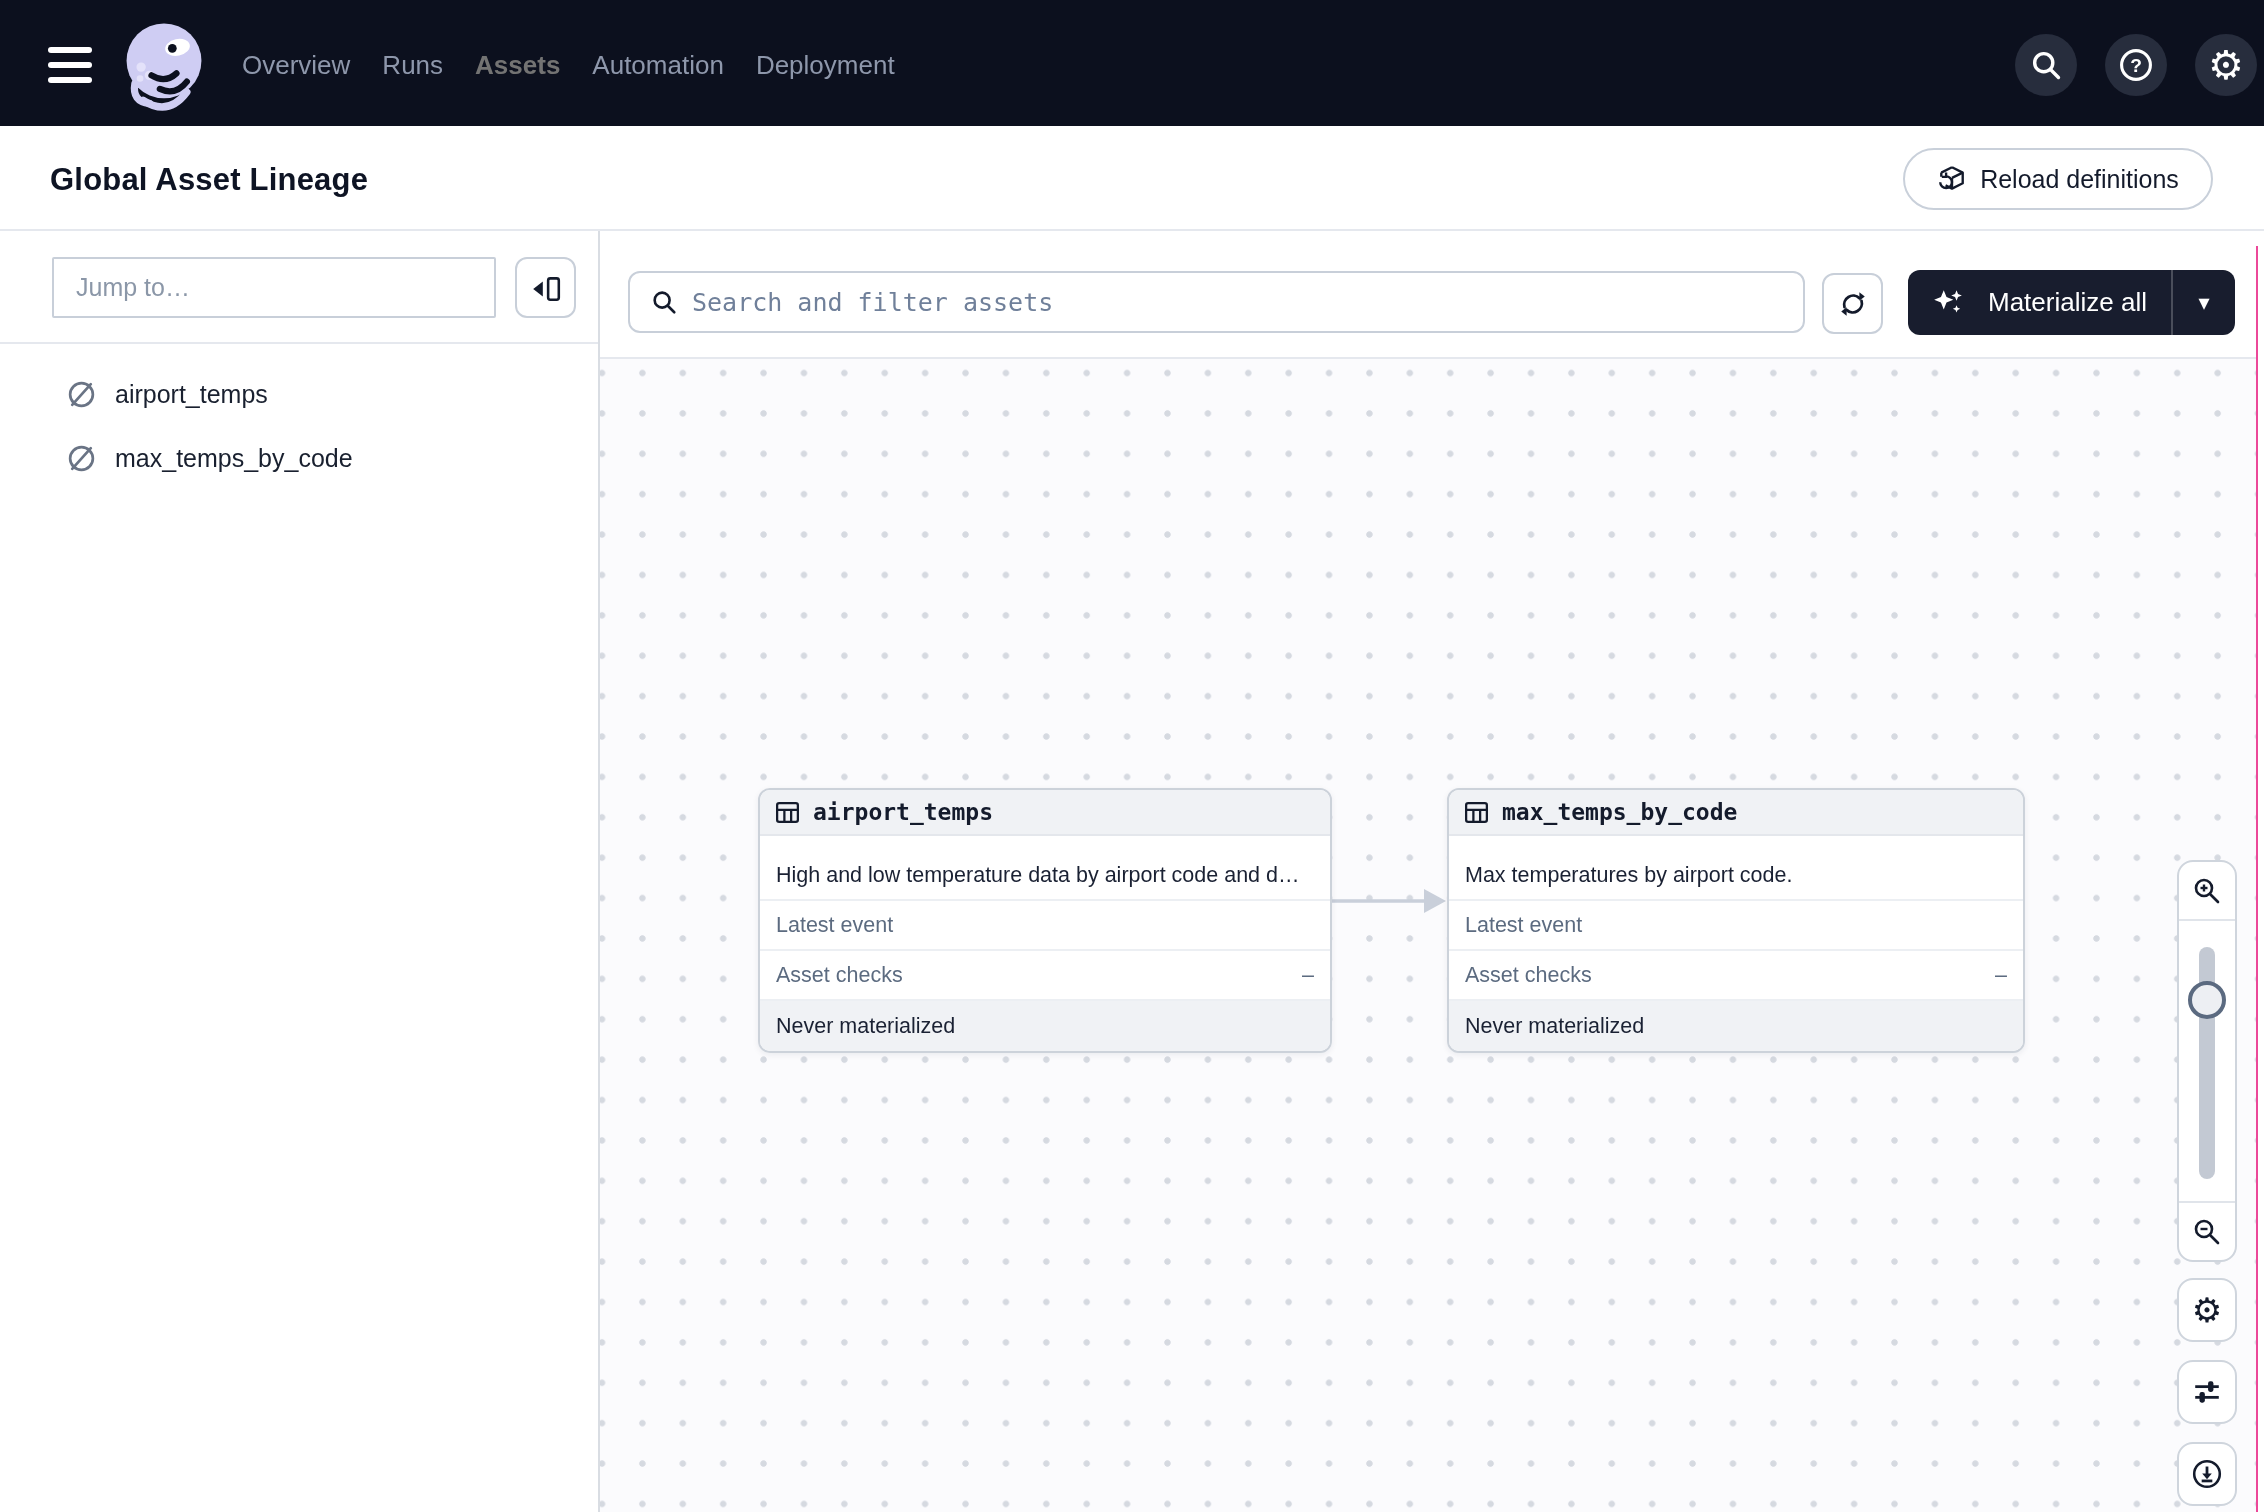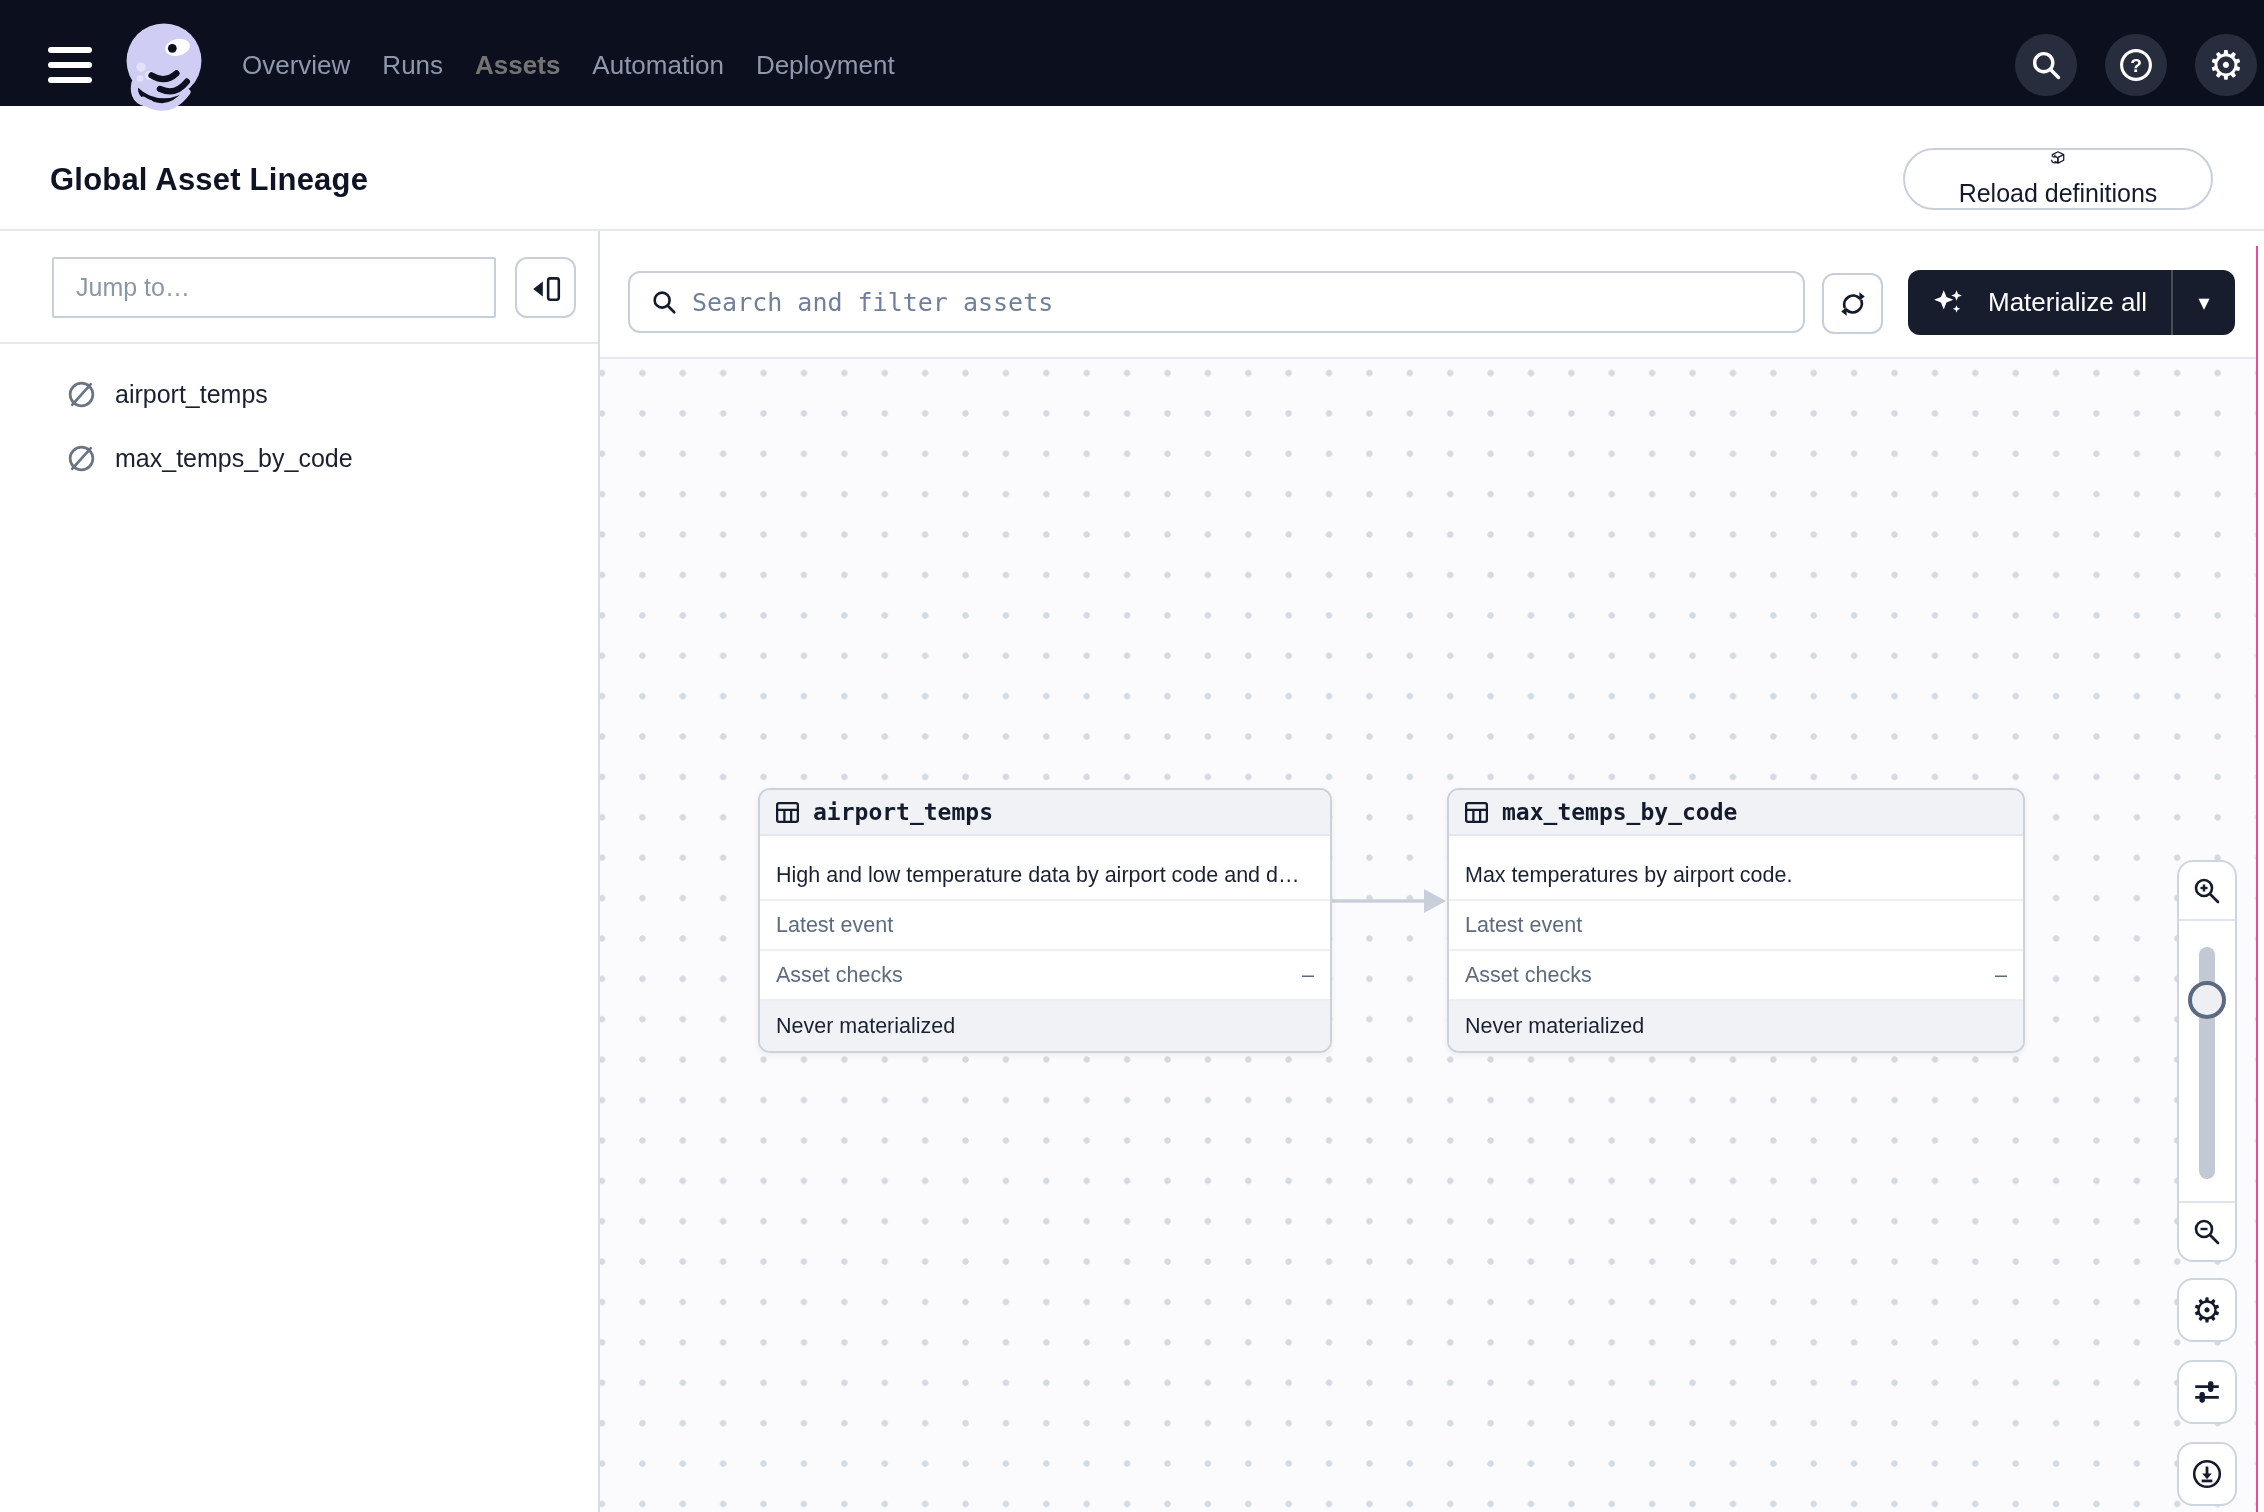--- a/index.html
+++ b/index.html
@@ -1,38 +1,38 @@
 <!DOCTYPE html>
 <html><head>
 <meta charset="utf-8">
 <style>
   * { box-sizing: border-box; margin: 0; padding: 0; }
   html,body { background:#fff; }
   body { font-family:"Liberation Sans", sans-serif; }
   .page { position:relative; width:2264px; height:1512px; overflow:hidden; background:#fff; }
 
   
-  .topnav { position:absolute; left:0; top:0; width:2264px; height:106px; background:#0c101e; }
+  .topnav { position:absolute; left:0; top:0; width:2264px; height:126px; background:#0c101e; }
   .hamburger { position:absolute; left:48px; top:47px; width:44px; height:36px; cursor:pointer; }
   .hamburger span { display:block; width:44px; height:6px; border-radius:3px; background:#fff; margin-bottom:9px; }
   .logo { position:absolute; left:112px; top:13px; width:104px; height:104px; }
   .nav-items { position:absolute; left:242px; top:0; height:130px; display:flex; align-items:center; gap:32px; }
   .nav-item { font-size:26px; font-weight:500; color:#8e97ab; cursor:pointer; }
   .nav-item.active { color:#737373; font-weight:700; }
   .nav-icon-btn { position:absolute; top:34px; width:62px; height:62px; border-radius:50%;
     background:#272d3d; color:#fff; display:flex; align-items:center; justify-content:center; cursor:pointer; }
 
   
   .pageheader { position:absolute; left:0; top:130px; width:2264px; height:101px; background:#fff;
     border-bottom:2px solid #e5e8ee; }
   .page-title { position:absolute; left:50px; top:0; height:99px; display:flex; align-items:center;
     font-size:31px; font-weight:700; color:#0e1424; letter-spacing:.2px; }
   .reload-btn { position:absolute; left:1903px; top:18px; width:310px; height:62px; border:2px solid #c9d0da;
     border-radius:31px; background:#fff; display:flex; align-items:center; justify-content:center; gap:13px;
-    font-size:25px; color:#131a2b; cursor:pointer;flex-direction:column; }
+    font-size:25px; color:#131a2b; cursor:pointer; }
 
   
   .sidebar { position:absolute; left:0; top:231px; width:600px; height:1281px; background:#fff;
     border-right:2px solid #d9dde3; }
   .side-toolbar { position:relative; height:113px; border-bottom:2px solid #e5e8ee; }
   .jump-input { position:absolute; left:52px; top:26px; width:444px; height:61px; border:2px solid #c8cfd9;
     border-radius:2px; font-family:"Liberation Sans",sans-serif; font-size:25px; color:#19202f; padding:0 22px; outline:none; }
   .jump-input::placeholder { color:#8b97a8; }
   .collapse-btn { position:absolute; left:515px; top:26px; width:61px; height:61px; border:2px solid #c8cfd9;
     border-radius:12px; background:#fff; display:flex; align-items:center; justify-content:center; cursor:pointer; color:#131a2b; }

